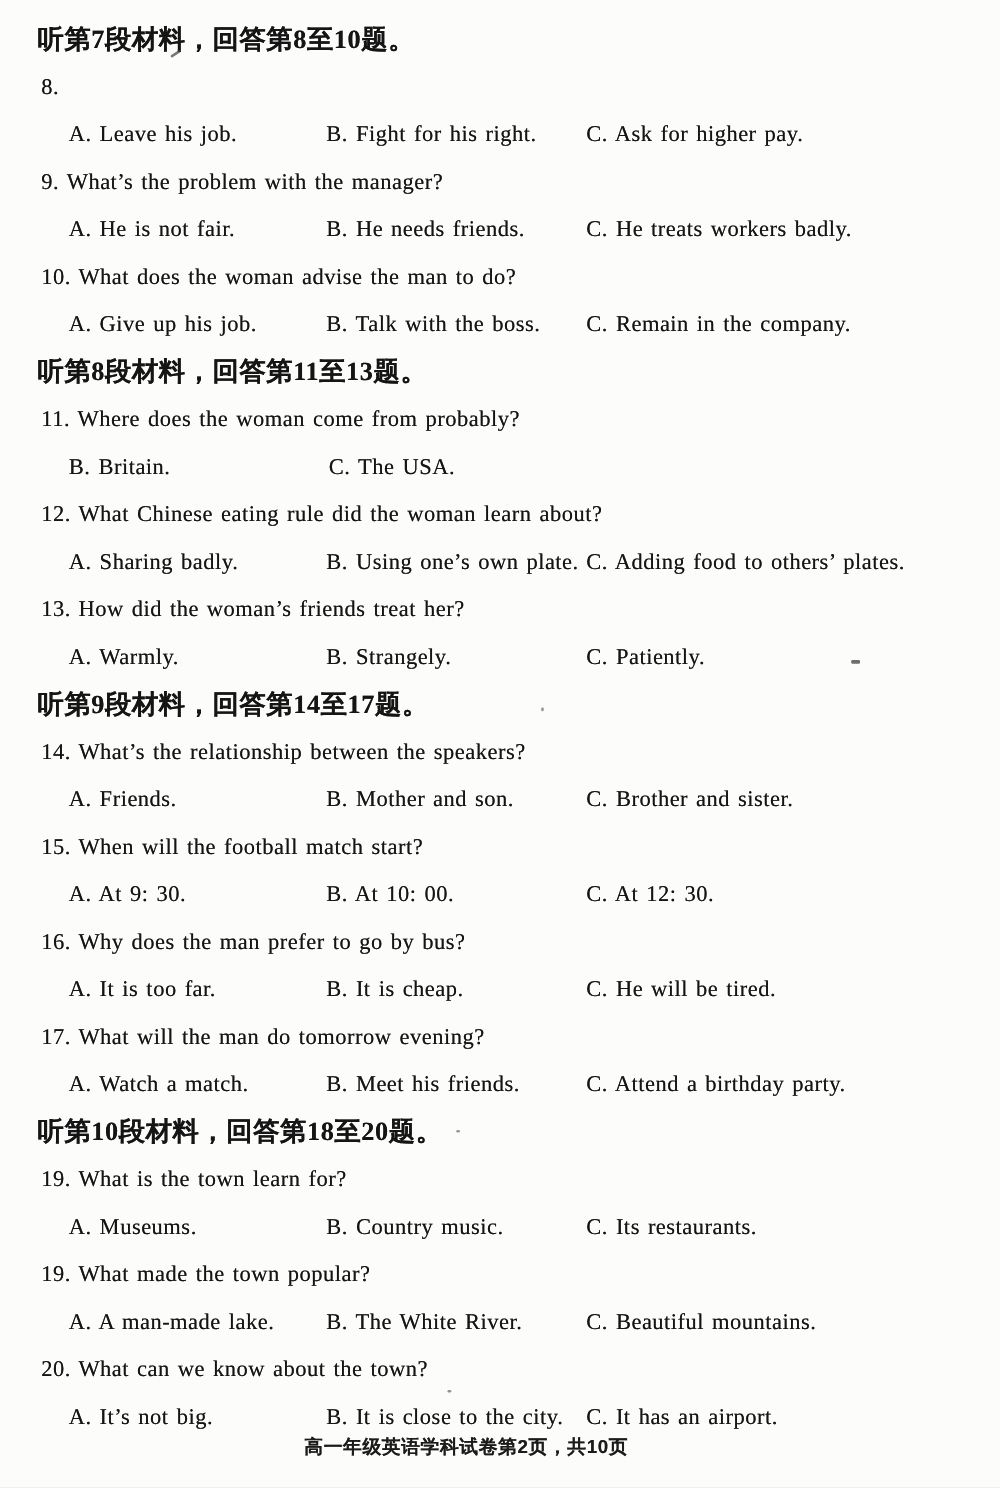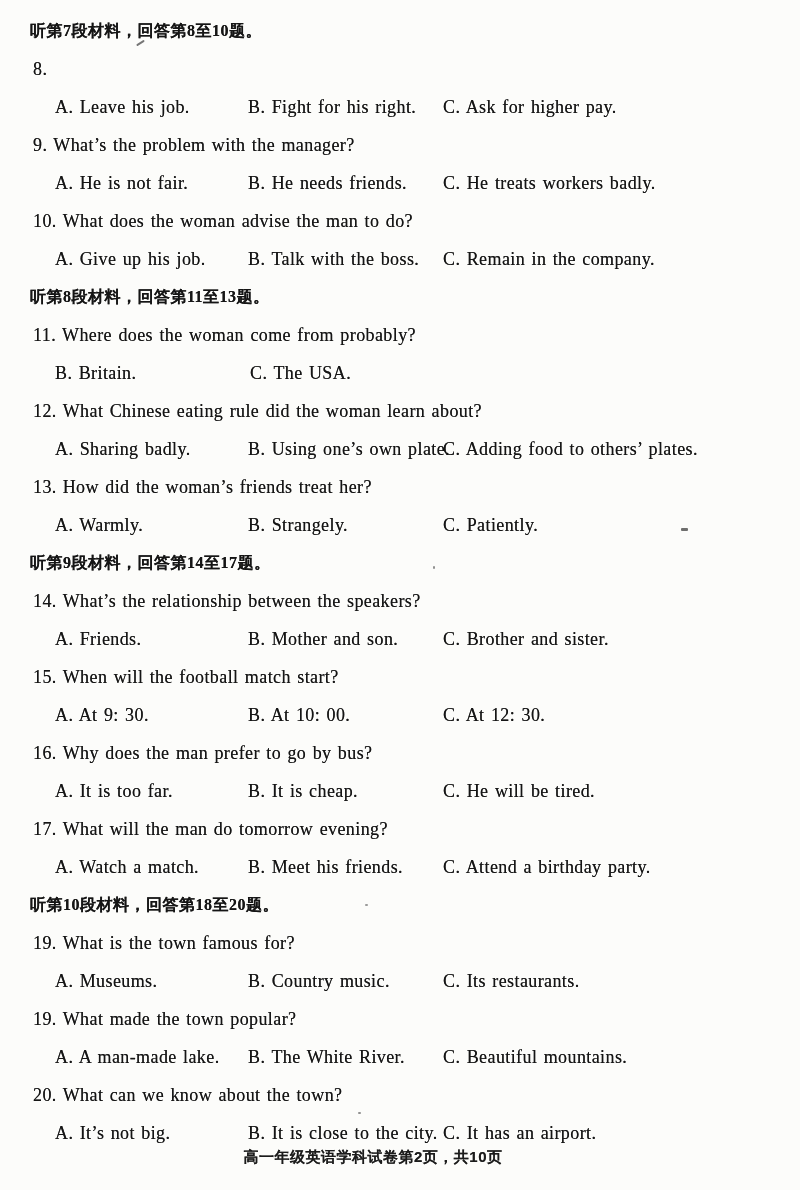--- a/index.html
+++ b/index.html
@@ -17,38 +17,39 @@
   .line {
     height: 38px;
     display: flex;
     align-items: center;
     white-space: nowrap;
   }
   .header-line {
     padding-left: 30px;
     font-family: "Liberation Serif", "DejaVu Sans", serif;
     font-weight: 700;
-    font-size: 16px;
+    font-size: 21px;
     letter-spacing: 0.5px;
     text-shadow: 0 0 0.5px rgba(0,0,0,0.75);
   }
   .q-line {
     padding-left: 33px;
     font-size: 18px;
     letter-spacing: 0.4px;
     word-spacing: 1.5px;
     text-shadow: 0 0 0.45px rgba(10,10,10,0.7);
   }
   .q-text { margin-left: 6px; }
   .opt-line {
     padding-left: 55px;
     font-size: 18px;
     letter-spacing: 0.4px;
     word-spacing: 1.5px;
     text-shadow: 0 0 0.45px rgba(10,10,10,0.7);
+    gap: 13px;
   }
   .opt { display: inline-block; }
   .opt-a { width: 193px; }
   .opt-b { width: 195px; }
   .opt-c { flex: 1; }
   .footer {
     position: absolute;
     top: 1148px;
     left: 0;
     width: 100%;
@@ -168,21 +169,21 @@
       <div class="line opt-line">
         <span class="opt opt-a">A. Watch a match.</span>
         <span class="opt opt-b">B. Meet his friends.</span>
         <span class="opt opt-c">C. Attend a birthday party.</span>
       </div>
       <div class="line header-line">
         <span>听第10段材料，回答第18至20题。</span>
       </div>
       <div class="line q-line">
         <span class="q-num">19.</span>
-        <span class="q-text">What is the town famous for?</span>
+        <span class="q-text">What is the town learn for?</span>
       </div>
       <div class="line opt-line">
         <span class="opt opt-a">A. Museums.</span>
         <span class="opt opt-b">B. Country music.</span>
         <span class="opt opt-c">C. Its restaurants.</span>
       </div>
       <div class="line q-line">
         <span class="q-num">19.</span>
         <span class="q-text">What made the town popular?</span>
       </div>

